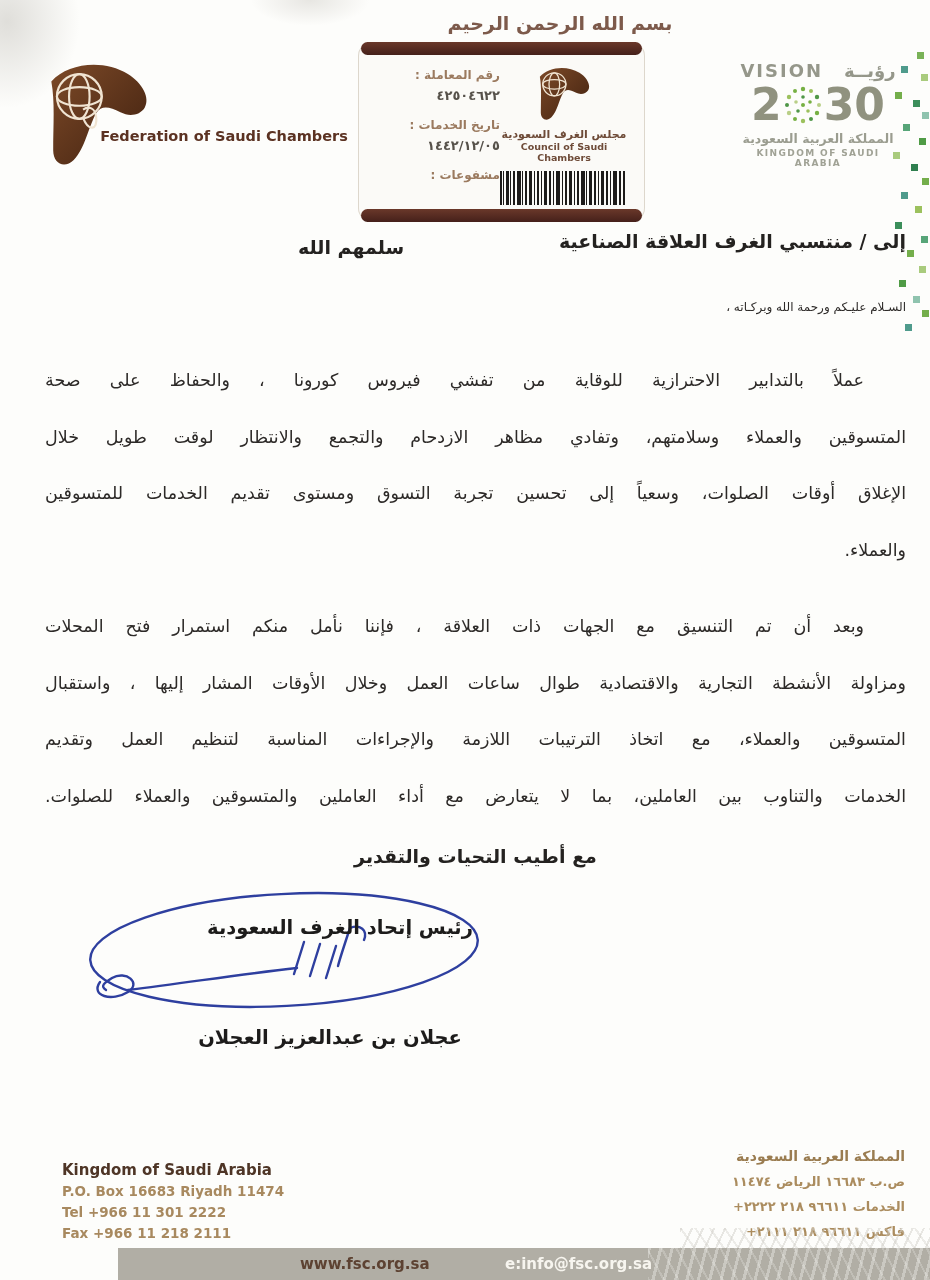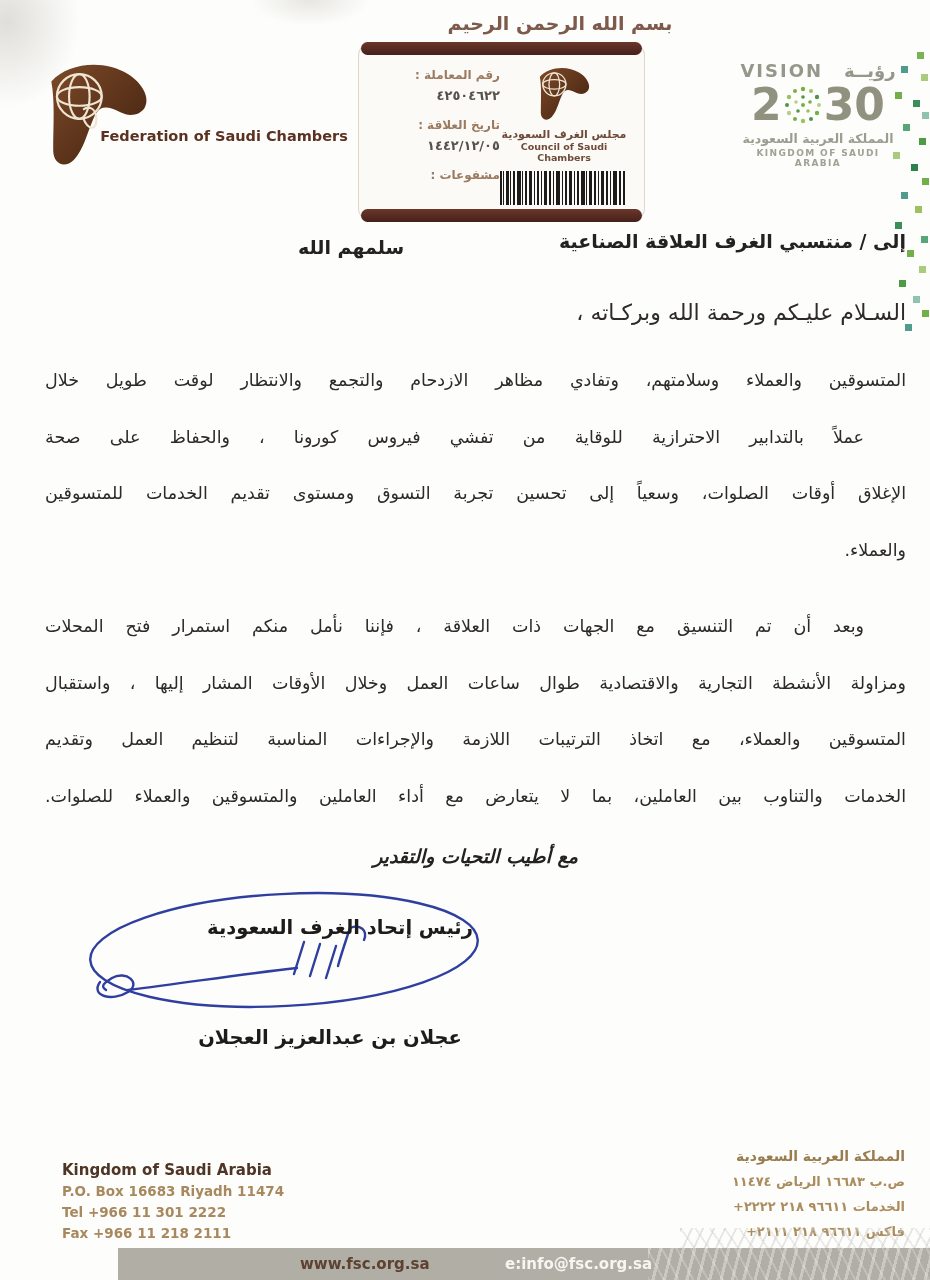--- a/index.html
+++ b/index.html
@@ -43,30 +43,30 @@
   .vision-ar-word{direction:rtl;font-size:18px;font-weight:bold;}
   .vision-year{display:flex;justify-content:center;align-items:center;font-size:44px;
     font-weight:bold;line-height:46px;margin-top:1px;color:#90927f;}
   .vision-emblem{width:40px;height:40px;margin:0 1px;}
   .vision-country-ar{direction:rtl;font-size:12.5px;font-weight:bold;margin-top:3px;color:#9b9d90;}
   .vision-country-en{font-size:9px;letter-spacing:1.4px;color:#a0a295;margin-top:2px;font-weight:bold;}
   .mosaic{position:absolute;right:1px;top:52px;width:36px;height:292px;}
   
   .to-line{position:absolute;right:24px;top:230px;direction:rtl;font-size:19px;font-weight:bold;color:#242220;}
   .salute{position:absolute;left:298px;top:236px;direction:rtl;font-size:19px;font-weight:bold;color:#242220;}
-  .greeting{position:absolute;right:24px;top:300px;direction:rtl;font-size:22px;color:#2d2a28;}
+  .greeting{position:absolute;right:24px;top:300px;direction:rtl;font-size:12px;color:#2d2a28;}
   .para{position:absolute;left:45px;right:24px;direction:rtl;}
   .para1{top:352px;}
   .para2{top:598px;}
   .ln{height:56.5px;line-height:56.5px;font-size:17.5px;color:#2d2a28;
     text-align:justify;text-align-last:justify;}
   .ln.indent{padding-right:42px;}
   .ln.endline{text-align:right;text-align-last:right;}
   .closing{position:absolute;left:45px;right:24px;top:845px;text-align:center;
-    direction:rtl;font-size:19px;font-weight:bold;color:#242220;font-style:italic;}
+    direction:rtl;font-size:19px;font-weight:bold;color:#242220;}
   
   .sig-svg{position:absolute;left:82px;top:886px;width:406px;height:134px;}
   .sig-title{position:absolute;left:200px;top:916px;width:280px;text-align:center;
     direction:rtl;font-size:19.5px;font-weight:bold;color:#1d1c1b;}
   .sig-name{position:absolute;left:185px;top:1026px;width:290px;text-align:center;
     direction:rtl;font-size:19.5px;font-weight:bold;color:#1d1c1b;}
   
   .footer-en{position:absolute;left:62px;top:1160px;line-height:21px;}
   .footer-en .country{font-size:15px;font-weight:bold;color:#4e3526;}
   .footer-en .fline{font-size:13.5px;font-weight:bold;color:#a8895f;}
@@ -115,21 +115,21 @@
     </g>
   </svg>
   <div class="fsc-text">
     <div class="fsc-en">Federation of Saudi Chambers</div>
   </div>
 
   <div class="stamp">
     <div class="stamp-fields">
       <div class="stamp-label">رقم المعاملة :</div>
       <div class="stamp-value" dir="ltr">٤٢٥٠٤٦٢٢</div>
-      <div class="stamp-label">تاريخ العلاقة :</div>
+      <div class="stamp-label">تاريخ الخدمات :</div>
       <div class="stamp-value" dir="ltr">١٤٤٢/١٢/٠٥</div>
       <div class="stamp-label">مشفوعات :</div>
     </div>
     <div class="council">
       <svg class="council-svg" viewBox="0 0 120 120">
         <defs>
           <linearGradient id="g2" x1="0" y1="0" x2="1" y2="1">
             <stop offset="0" stop-color="#7d4a28"></stop>
               <stop offset="1" stop-color="#40200f"></stop>
           </linearGradient>
@@ -243,22 +243,22 @@
         <rect x="29" y="258" width="7" height="7" fill="#74ae4b"></rect>
       <rect x="12" y="272" width="7" height="7" fill="#4f9b8c"></rect>
     </g>
   </svg>
 
   <div class="to-line">إلى / منتسبي الغرف العلاقة الصناعية</div>
   <div class="salute">سلمهم الله</div>
   <div class="greeting">السـلام عليـكم ورحمة الله وبركـاته ،</div>
 
   <div class="para para1">
+    <div class="ln indent">عملاً بالتدابير الاحترازية للوقاية من تفشي فيروس كورونا ، والحفاظ على صحة</div>
     <div class="ln">المتسوقين والعملاء وسلامتهم، وتفادي مظاهر الازدحام والتجمع والانتظار لوقت طويل خلال</div>
-    <div class="ln indent">عملاً بالتدابير الاحترازية للوقاية من تفشي فيروس كورونا ، والحفاظ على صحة</div>
     <div class="ln">الإغلاق أوقات الصلوات، وسعياً إلى تحسين تجربة التسوق ومستوى تقديم الخدمات للمتسوقين</div>
     <div class="ln endline">والعملاء.</div>
   </div>
 
   <div class="para para2">
     <div class="ln indent">وبعد أن تم التنسيق مع الجهات ذات العلاقة ، فإننا نأمل منكم استمرار فتح المحلات</div>
     <div class="ln">ومزاولة الأنشطة التجارية والاقتصادية طوال ساعات العمل وخلال الأوقات المشار إليها ، واستقبال</div>
     <div class="ln">المتسوقين والعملاء، مع اتخاذ الترتيبات اللازمة والإجراءات المناسبة لتنظيم العمل وتقديم</div>
     <div class="ln">الخدمات والتناوب بين العاملين، بما لا يتعارض مع أداء العاملين والمتسوقين والعملاء للصلوات.</div>
   </div>

